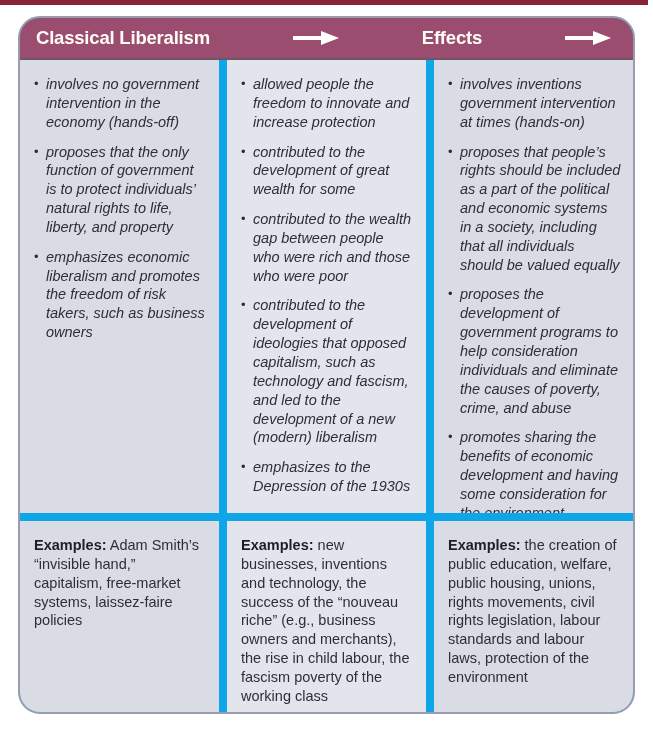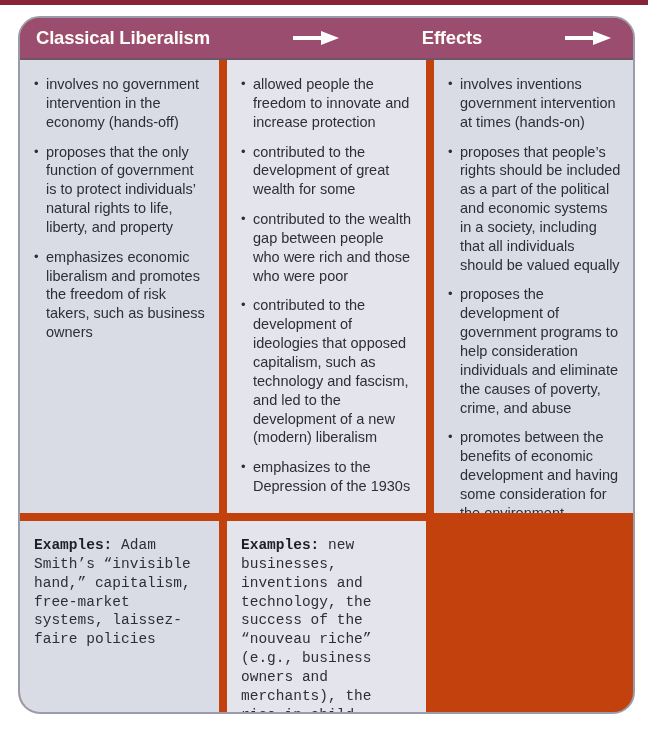--- a/index.html
+++ b/index.html
@@ -8,21 +8,21 @@
     font-family:"Liberation Sans","DejaVu Sans",sans-serif;
     overflow:hidden;
   }
   .top-rule{
     position:absolute;left:0;top:0;width:648px;height:5px;
     background:#8a2238;
   }
   .table-card{
     position:absolute;left:18px;top:16px;width:617px;height:698px;
     border:2px solid #989cab;border-radius:22px;
-    overflow:hidden;background:#c2410c;box-sizing:border-box;
+    overflow:hidden;background:#0ea5e9;box-sizing:border-box;
     display:flex;flex-direction:column;
   }
   .header-row{
     height:42px;flex:0 0 42px;background:#9b4d70;
     border-bottom:2px solid #6e5664;
     display:flex;align-items:center;justify-content:space-between;
     padding:0 16px;box-sizing:border-box;
   }
   .header-title{
     color:#fffdf6;font-weight:bold;font-size:18.5px;letter-spacing:-0.2px;
@@ -42,22 +42,22 @@
     color:#2e2e38;font-size:14.5px;line-height:1.3;overflow:hidden;
   }
   .cell.middle{background:#e3e4ec;}
   ul.bullets{list-style:none;margin:0;padding:0;}
   ul.bullets li{
     display:flex;margin:0 0 11px 0;
   }
   .bullet-dot{
     flex:0 0 auto;width:12px;color:#2e2e38;font-size:13px;line-height:1.45;
   }
-  .bullet-text{flex:1 1 auto;}
-  .examples p{margin:0;font-family:Liberation Mono, monospace;}
+  .bullet-text{flex:1 1 auto;font-style:italic;}
+  .examples p{margin:0;}
   .examples-label{font-weight:bold;color:#1e1e28;}
 </style>
 </head>
 <body>
 
 <div class="top-rule"></div>
 
 <div class="table-card">
 
   <div class="header-row">
@@ -141,29 +141,32 @@
               <span class="bullet-text">proposes that people’s rights should be included as a part of the political and economic systems in a society, including that all individuals should be valued equally</span>
             </li>
 
             <li>
               <span class="bullet-dot">•</span>
               <span class="bullet-text">proposes the development of government programs to help consideration individuals and eliminate the causes of poverty, crime, and abuse</span>
             </li>
 
             <li>
               <span class="bullet-dot">•</span>
-              <span class="bullet-text">promotes between the benefits of economic development and having some consideration for the environment</span>
+              <span class="bullet-text">promotes sharing the benefits of economic development and having some consideration for the environment</span>
             </li>
           </ul>
       </div>
     </div>
 
     <div class="cells-row">
       <div class="cell examples">
         <p><span class="examples-label">Examples:</span><span> Adam Smith’s “invisible hand,” capitalism, free-market systems, laissez-faire policies</span></p>
       </div>
       <div class="cell middle examples">
         <p><span class="examples-label">Examples:</span><span> new businesses, inventions and technology, the success of the “nouveau riche” (e.g., business owners and merchants), the rise in child labour, the fascism poverty of the working class</span></p>
       </div>
+      <div class="cell examples">
+        <p><span class="examples-label">Examples:</span><span> the creation of public education, welfare, public housing, unions, rights movements, civil rights legislation, labour standards and labour laws, protection of the environment</span></p>
+      </div>
     </div>
 
   </div>
 </div>
 
 </body></html>

